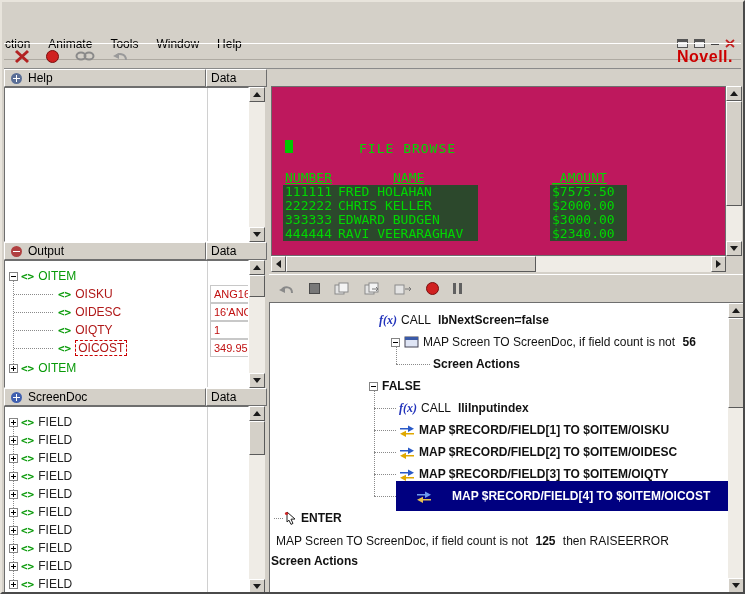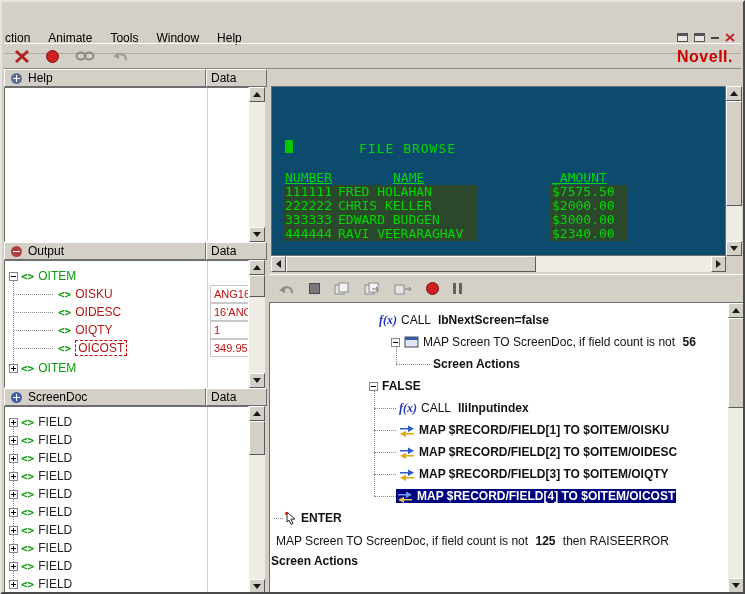--- a/index.html
+++ b/index.html
@@ -60,44 +60,44 @@
   .sbh .sbtn{top:0;height:100%;width:15px}
   .sthumb{position:absolute;background:#d4d0c8;border:1px solid;border-color:#fff #5a5a5a #5a5a5a #fff}
   .sbv .sthumb{left:0;width:100%}
   .sbh .sthumb{top:0;height:100%}
   .tri{display:block;width:0;height:0}
   .tri.up{border-left:4px solid transparent;border-right:4px solid transparent;border-bottom:5px solid #1a1a1a}
   .tri.down{border-left:4px solid transparent;border-right:4px solid transparent;border-top:5px solid #1a1a1a}
   .tri.left{border-top:4px solid transparent;border-bottom:4px solid transparent;border-right:5px solid #1a1a1a}
   .tri.right{border-top:4px solid transparent;border-bottom:4px solid transparent;border-left:5px solid #1a1a1a}
   
-  .term{background:#0c4a6e;color:#00d800;font-family:"DejaVu Sans Mono",monospace;font-size:13px;border:1px solid #6e6e6e}
+  .term{background:#be185d;color:#00d800;font-family:"DejaVu Sans Mono",monospace;font-size:13px;border:1px solid #6e6e6e}
   .tc,.th,.ttl{position:absolute;line-height:14px;white-space:pre}
   .th{text-decoration:underline}
   .trbg{position:absolute;background:#2c482c;height:14px}
   .tcur{position:absolute;width:8px;height:13px;background:#00c800}
   
   .midbar{border-top:1px solid #fff;display:flex;align-items:center;gap:14px;padding-left:8px;background:#d4d0c8}
   
   .apanel{background:#fff;border:1px solid;border-color:#6e6e6e #fff #fff #6e6e6e}
   .aline{position:absolute;height:20px;display:flex;align-items:center;gap:4px;font-size:12px;white-space:pre;color:#111}
   .seg{white-space:pre}
   .seg.b{font-weight:bold}
   .fx{font-family:"Liberation Serif",serif;font-style:italic;font-weight:bold;color:#2233bb;font-size:12px;flex:none}
-  .sel{background:#000080;display:flex;align-items:center;gap:4px;padding:1px 1px;height:14px}
+  .sel{background:#000080;display:flex;align-items:center;gap:20px;padding:1px 20px;height:30px}
   .sel .seg{color:#fff}
   .micon,.scricon,.pticon{display:inline-flex;flex:none}
 </style>
 </head>
 <body>
 
 <div id="page">
 
 
-  <div class="menubar abs" style="left:2px;top:20px;width:737px;height:32px">
+  <div class="menubar abs" style="left:2px;top:26px;width:737px;height:32px">
     <span class="mi" style="padding-left:1px">ction</span>
     <span class="mi">Animate</span>
     <span class="mi">Tools</span>
     <span class="mi">Window</span>
     <span class="mi">Help</span>
     <span class="mright">
       <span class="mwin"></span>
       <span class="mwin"></span>
       <span class="mdash"></span>
       <svg width="10" height="9">

